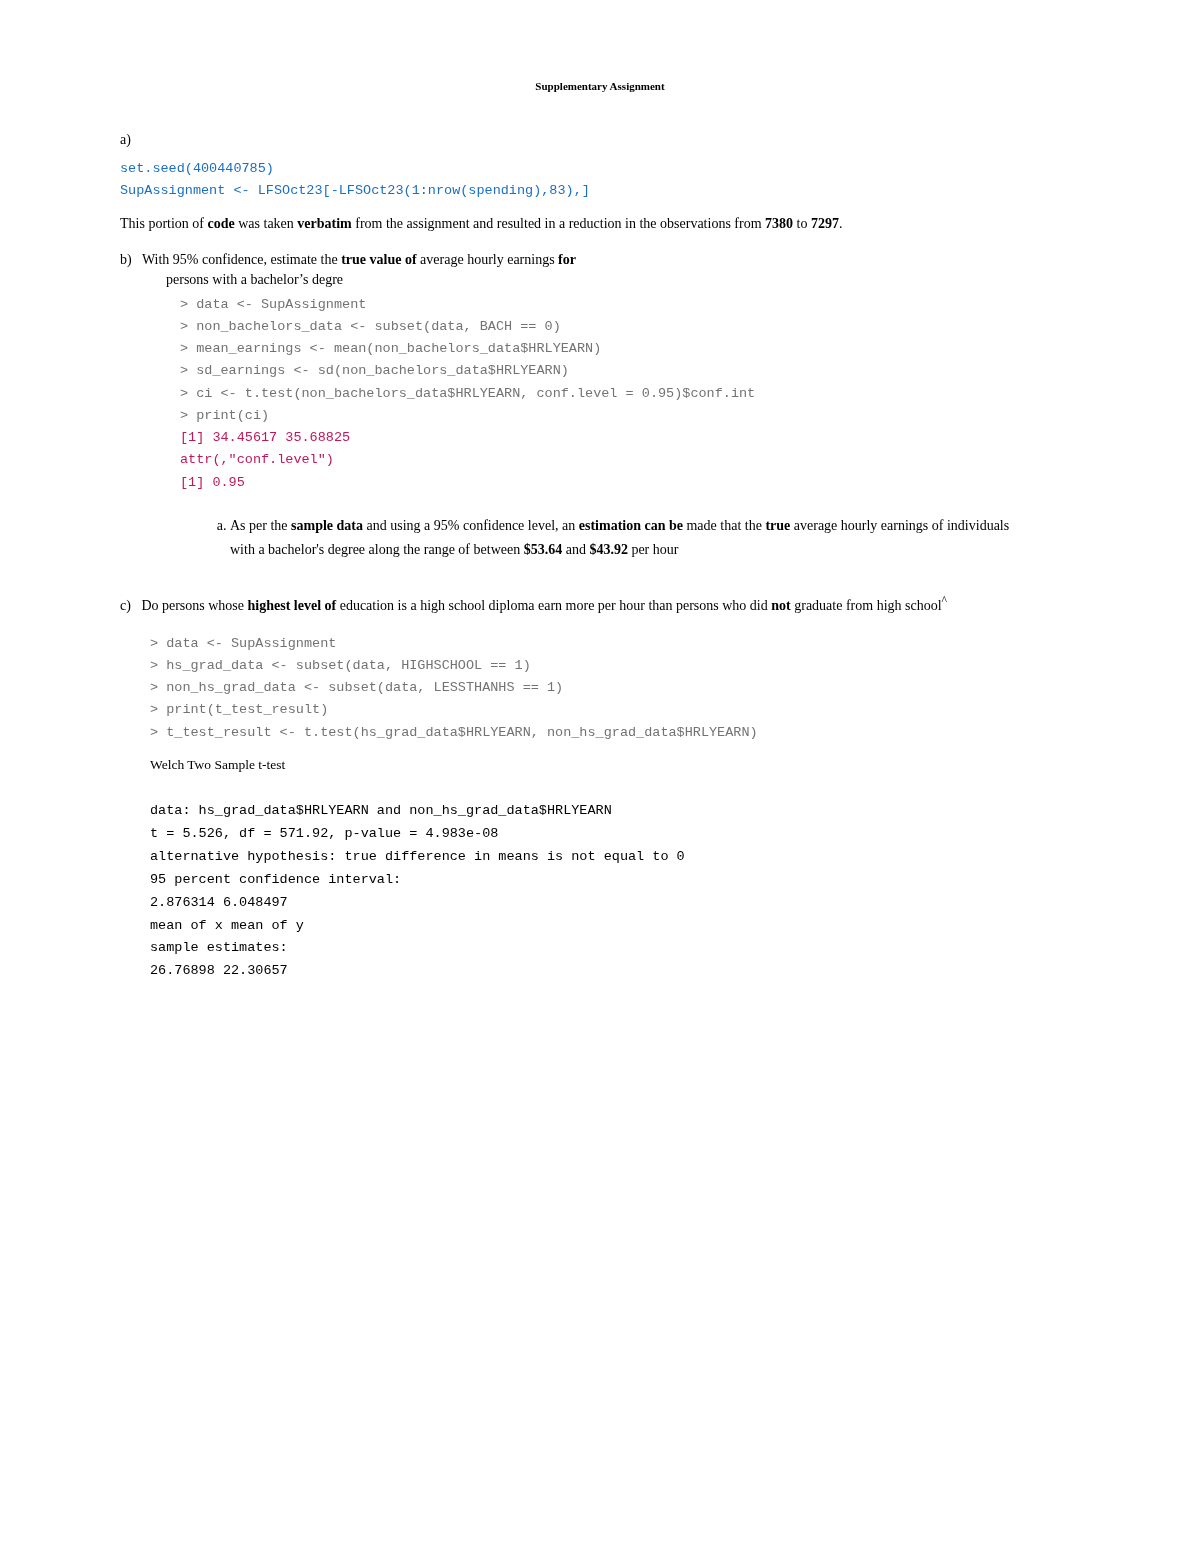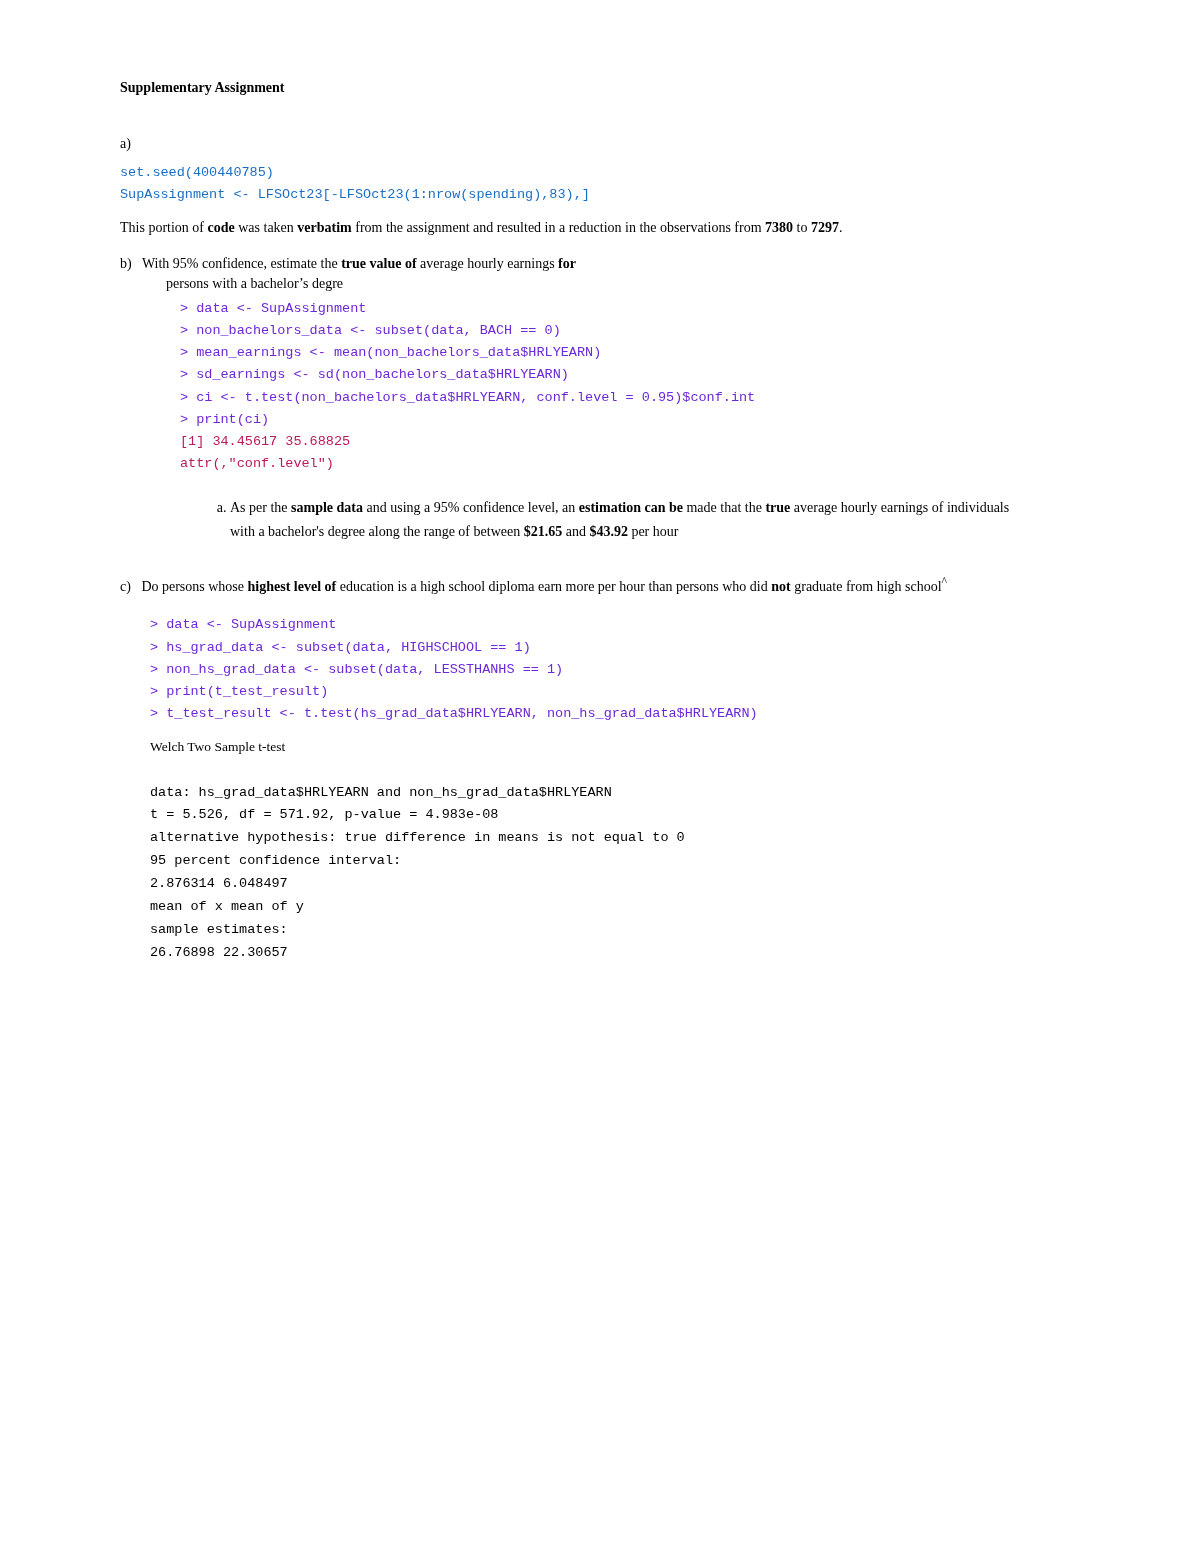--- a/index.html
+++ b/index.html
@@ -12,21 +12,22 @@
       background: #ffffff;
       font-family: 'Times New Roman', Times, serif;
       font-size: 14px;
       color: #000000;
       width: 1200px;
       min-height: 1553px;
       padding: 80px 120px;
     }
 
     .page-title {
-      font-size: 14px;
+      text-align: center;
+      font-size: 11px;
       font-weight: bold;
       margin-bottom: 40px;
     }
 
     .section-label {
       font-size: 14px;
       margin-bottom: 10px;
       font-weight: normal;
     }
 
@@ -53,21 +54,21 @@
     }
 
     .subsection {
       margin-left: 30px;
       margin-bottom: 16px;
     }
 
     .inline-code {
       font-family: 'Courier New', Courier, monospace;
       font-size: 13.5px;
-      color: #6d28d9;
+      color: #737373;
       margin-left: 30px;
       line-height: 1.65;
       display: block;
     }
 
     .output-block {
       font-family: 'Courier New', Courier, monospace;
       font-size: 13.5px;
       color: #be185d;
       margin-left: 30px;
@@ -122,26 +123,27 @@
 
   <span class="inline-code">&gt; data &lt;- SupAssignment</span>
   <span class="inline-code">&gt; non_bachelors_data &lt;- subset(data, BACH == 0)</span>
   <span class="inline-code">&gt; mean_earnings &lt;- mean(non_bachelors_data$HRLYEARN)</span>
   <span class="inline-code">&gt; sd_earnings &lt;- sd(non_bachelors_data$HRLYEARN)</span>
   <span class="inline-code">&gt; ci &lt;- t.test(non_bachelors_data$HRLYEARN, conf.level = 0.95)$conf.int</span>
   <span class="inline-code">&gt; print(ci)</span>
   <div class="output-block">
     <span style="display:block;">[1] 34.45617 35.68825</span>
     <span style="display:block;">attr(,"conf.level")</span>
+    <span style="display:block;">[1] 0.95</span>
   </div>
 
   <div class="note-block" style="margin-left:60px; margin-top:20px;">
     <ol type="a" style="margin-left:20px;">
       <li class="alpha-item">
-        As per the <strong>sample data</strong> and using a 95% confidence level, an <strong>estimation can be</strong> made that the <strong>true</strong> average hourly earnings of individuals with a bachelor's degree along the range of between <strong>$21.65</strong> and <strong>$43.92</strong> per hour
+        As per the <strong>sample data</strong> and using a 95% confidence level, an <strong>estimation can be</strong> made that the <strong>true</strong> average hourly earnings of individuals with a bachelor's degree along the range of between <strong>$53.64</strong> and <strong>$43.92</strong> per hour
       </li>
     </ol>
   </div>
 </div>
 
 <div class="section-c">
   <p class="prose">
     c) &nbsp; Do persons whose <strong>highest level of</strong> education is a high school diploma earn more per hour than persons who did <strong>not</strong> graduate from high school<sup>^</sup>
   </p>
 

